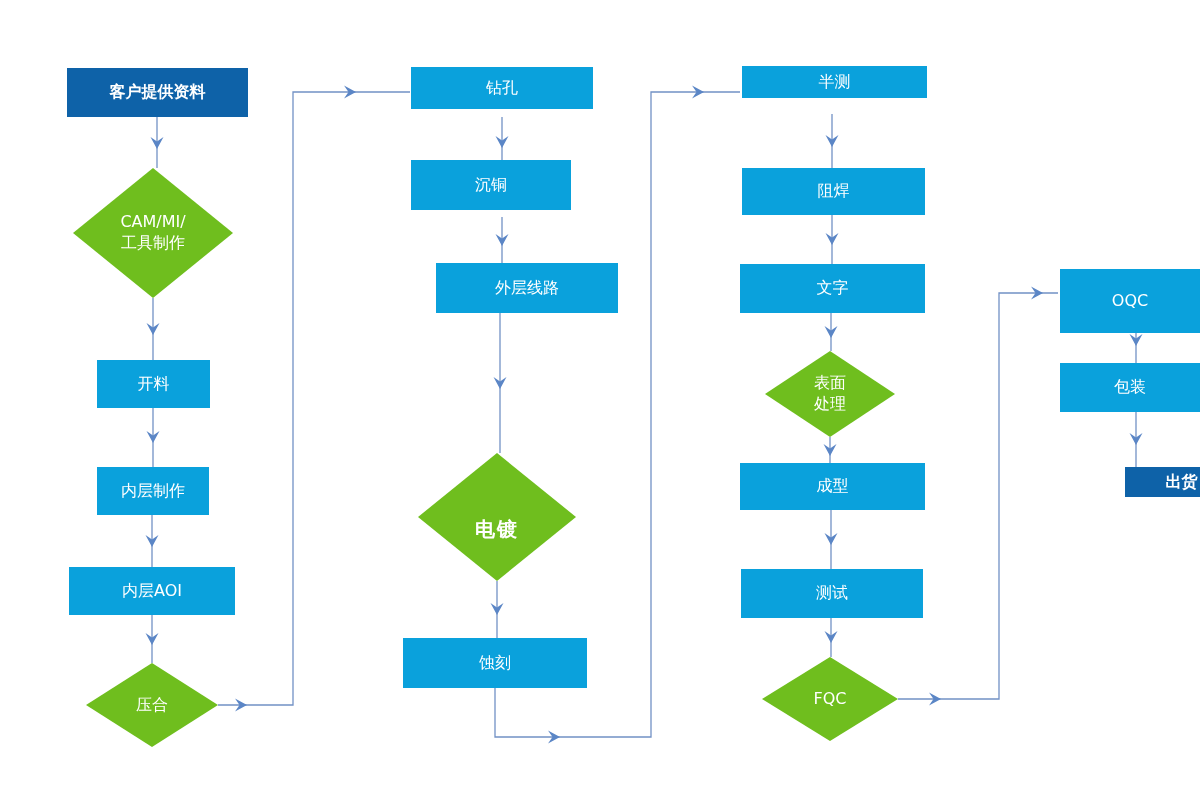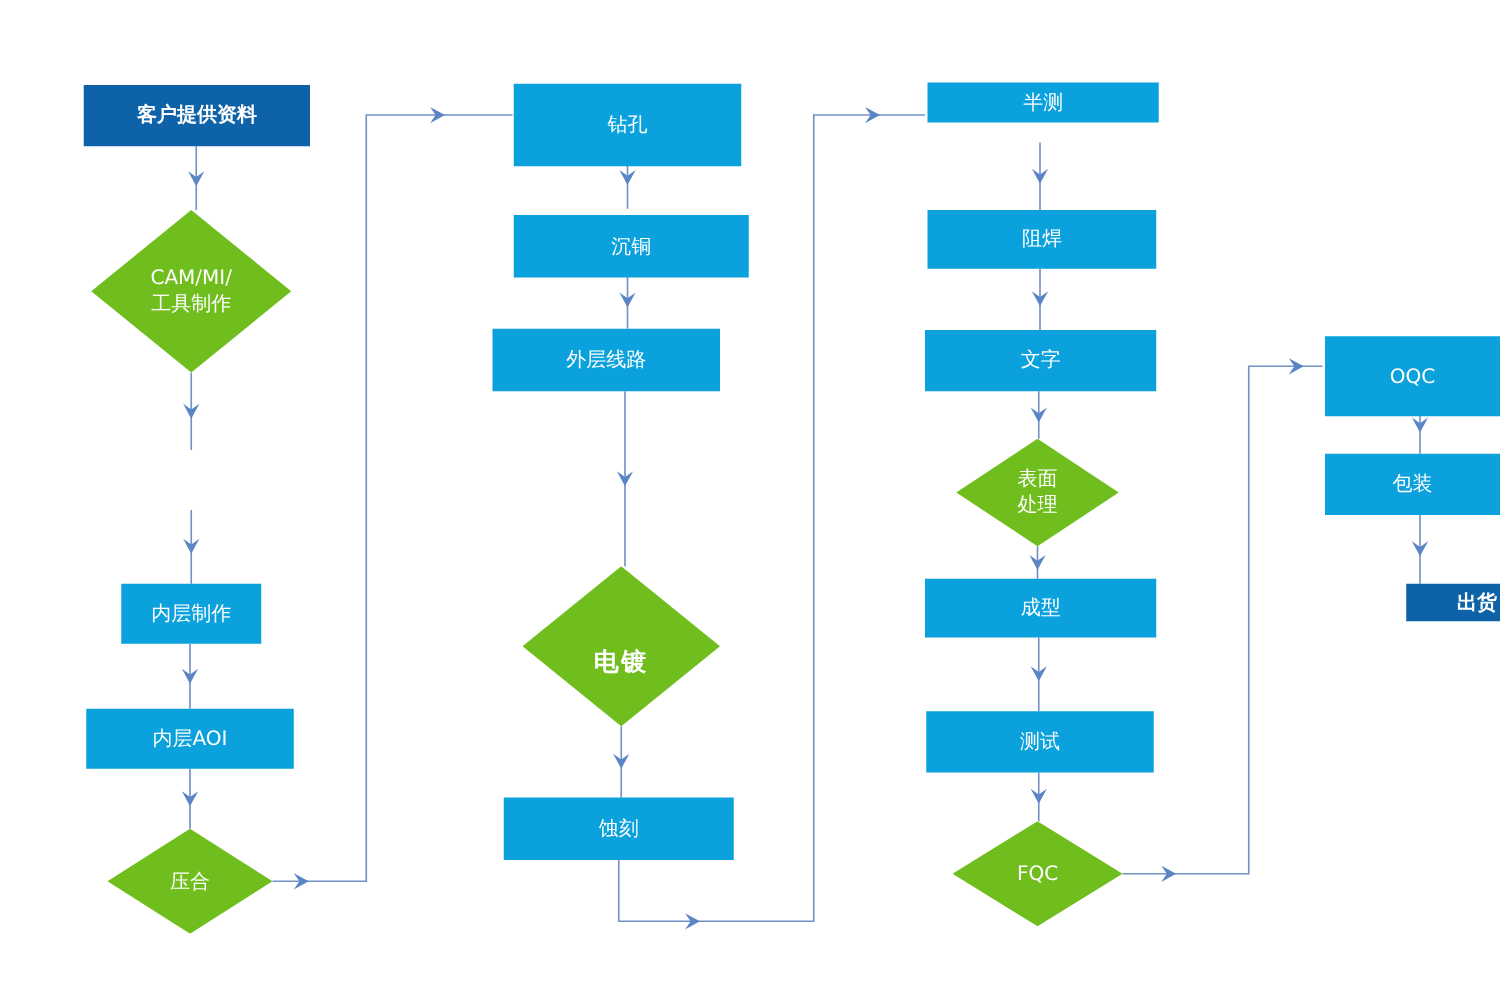--- a/index.html
+++ b/index.html
@@ -119,37 +119,40 @@
     </g>
   </svg>
 
   <div class="node rect terminal" style="left:67px;top:68px;width:181px;height:49px">
     <span class="node-label">客户提供资料</span>
   </div>
   <div class="node diamond" style="left:73px;top:168px;width:160px;height:130px">
     <span class="node-label">CAM/MI/
 工具制作</span>
   </div>
+  <div class="node rect" style="left:97px;top:360px;width:113px;height:48px">
+    <span class="node-label">开料</span>
+  </div>
   <div class="node rect" style="left:97px;top:467px;width:112px;height:48px">
     <span class="node-label">内层制作</span>
   </div>
   <div class="node rect" style="left:69px;top:567px;width:166px;height:48px">
     <span class="node-label">内层AOI</span>
   </div>
   <div class="node diamond" style="left:86px;top:663px;width:132px;height:84px">
     <span class="node-label">压合</span>
   </div>
 
-  <div class="node rect" style="left:411px;top:67px;width:182px;height:66px">
+  <div class="node rect" style="left:411px;top:67px;width:182px;height:42px">
     <span class="node-label">钻孔</span>
   </div>
-  <div class="node rect" style="left:411px;top:172px;width:188px;height:50px">
+  <div class="node rect" style="left:411px;top:160px;width:160px;height:50px">
     <span class="node-label">沉铜</span>
   </div>
-  <div class="node rect" style="left:394px;top:263px;width:182px;height:50px">
+  <div class="node rect" style="left:436px;top:263px;width:182px;height:50px">
     <span class="node-label">外层线路</span>
   </div>
   <div class="node diamond" style="left:418px;top:453px;width:158px;height:128px">
     <span class="node-label big">电镀</span>
   </div>
   <div class="node rect" style="left:403px;top:638px;width:184px;height:50px">
     <span class="node-label">蚀刻</span>
   </div>
 
   <div class="node rect" style="left:742px;top:66px;width:185px;height:32px">

